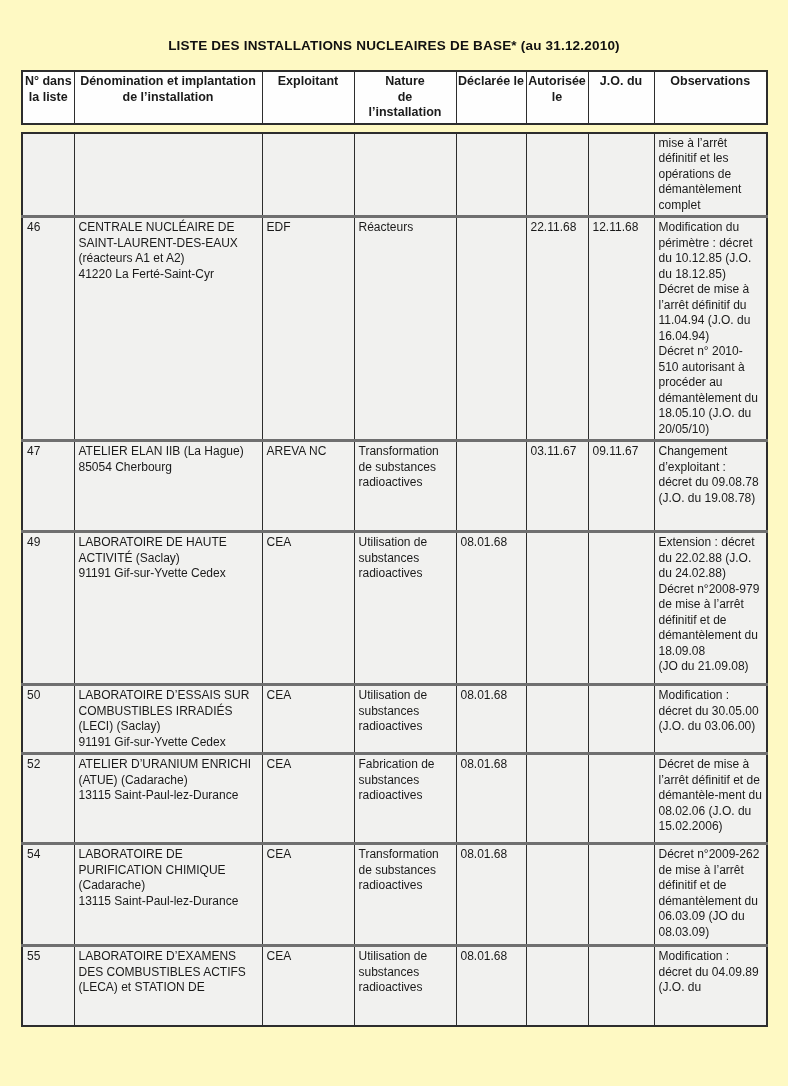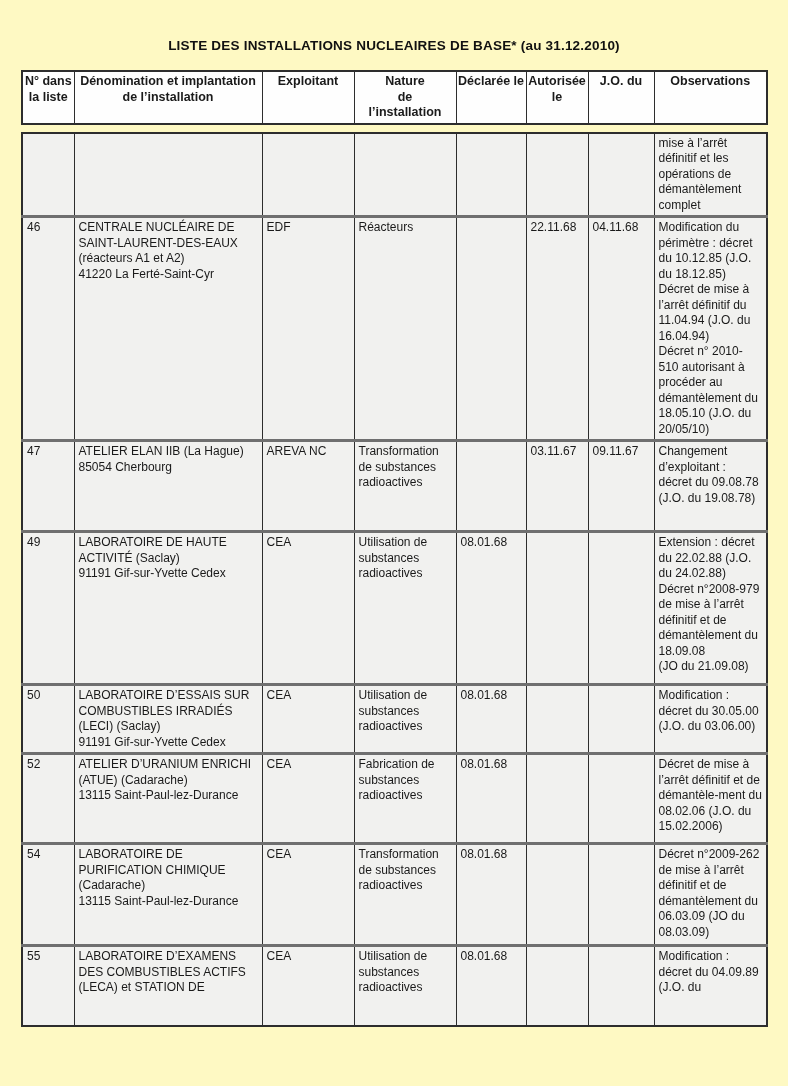--- a/index.html
+++ b/index.html
@@ -131,21 +131,21 @@
     </tr>
 
     <tr style="height:222px">
       <td class="cell-num">46</td>
       <td>CENTRALE NUCLÉAIRE DE SAINT-LAURENT-DES-EAUX (réacteurs A1 et A2)
 41220 La Ferté-Saint-Cyr</td>
       <td>EDF</td>
       <td>Réacteurs</td>
       <td></td>
       <td>22.11.68</td>
-      <td>04.11.68</td>
+      <td>12.11.68</td>
       <td>Modification du périmètre : décret du 10.12.85 (J.O. du 18.12.85)
 Décret de mise à l’arrêt définitif du 11.04.94 (J.O. du 16.04.94)
 Décret n° 2010-510 autorisant à procéder au démantèlement du 18.05.10 (J.O. du 20/05/10)</td>
     </tr>
 
     <tr style="height:91px">
       <td class="cell-num">47</td>
       <td>ATELIER ELAN IIB (La Hague)
 85054 Cherbourg</td>
       <td>AREVA NC</td>

